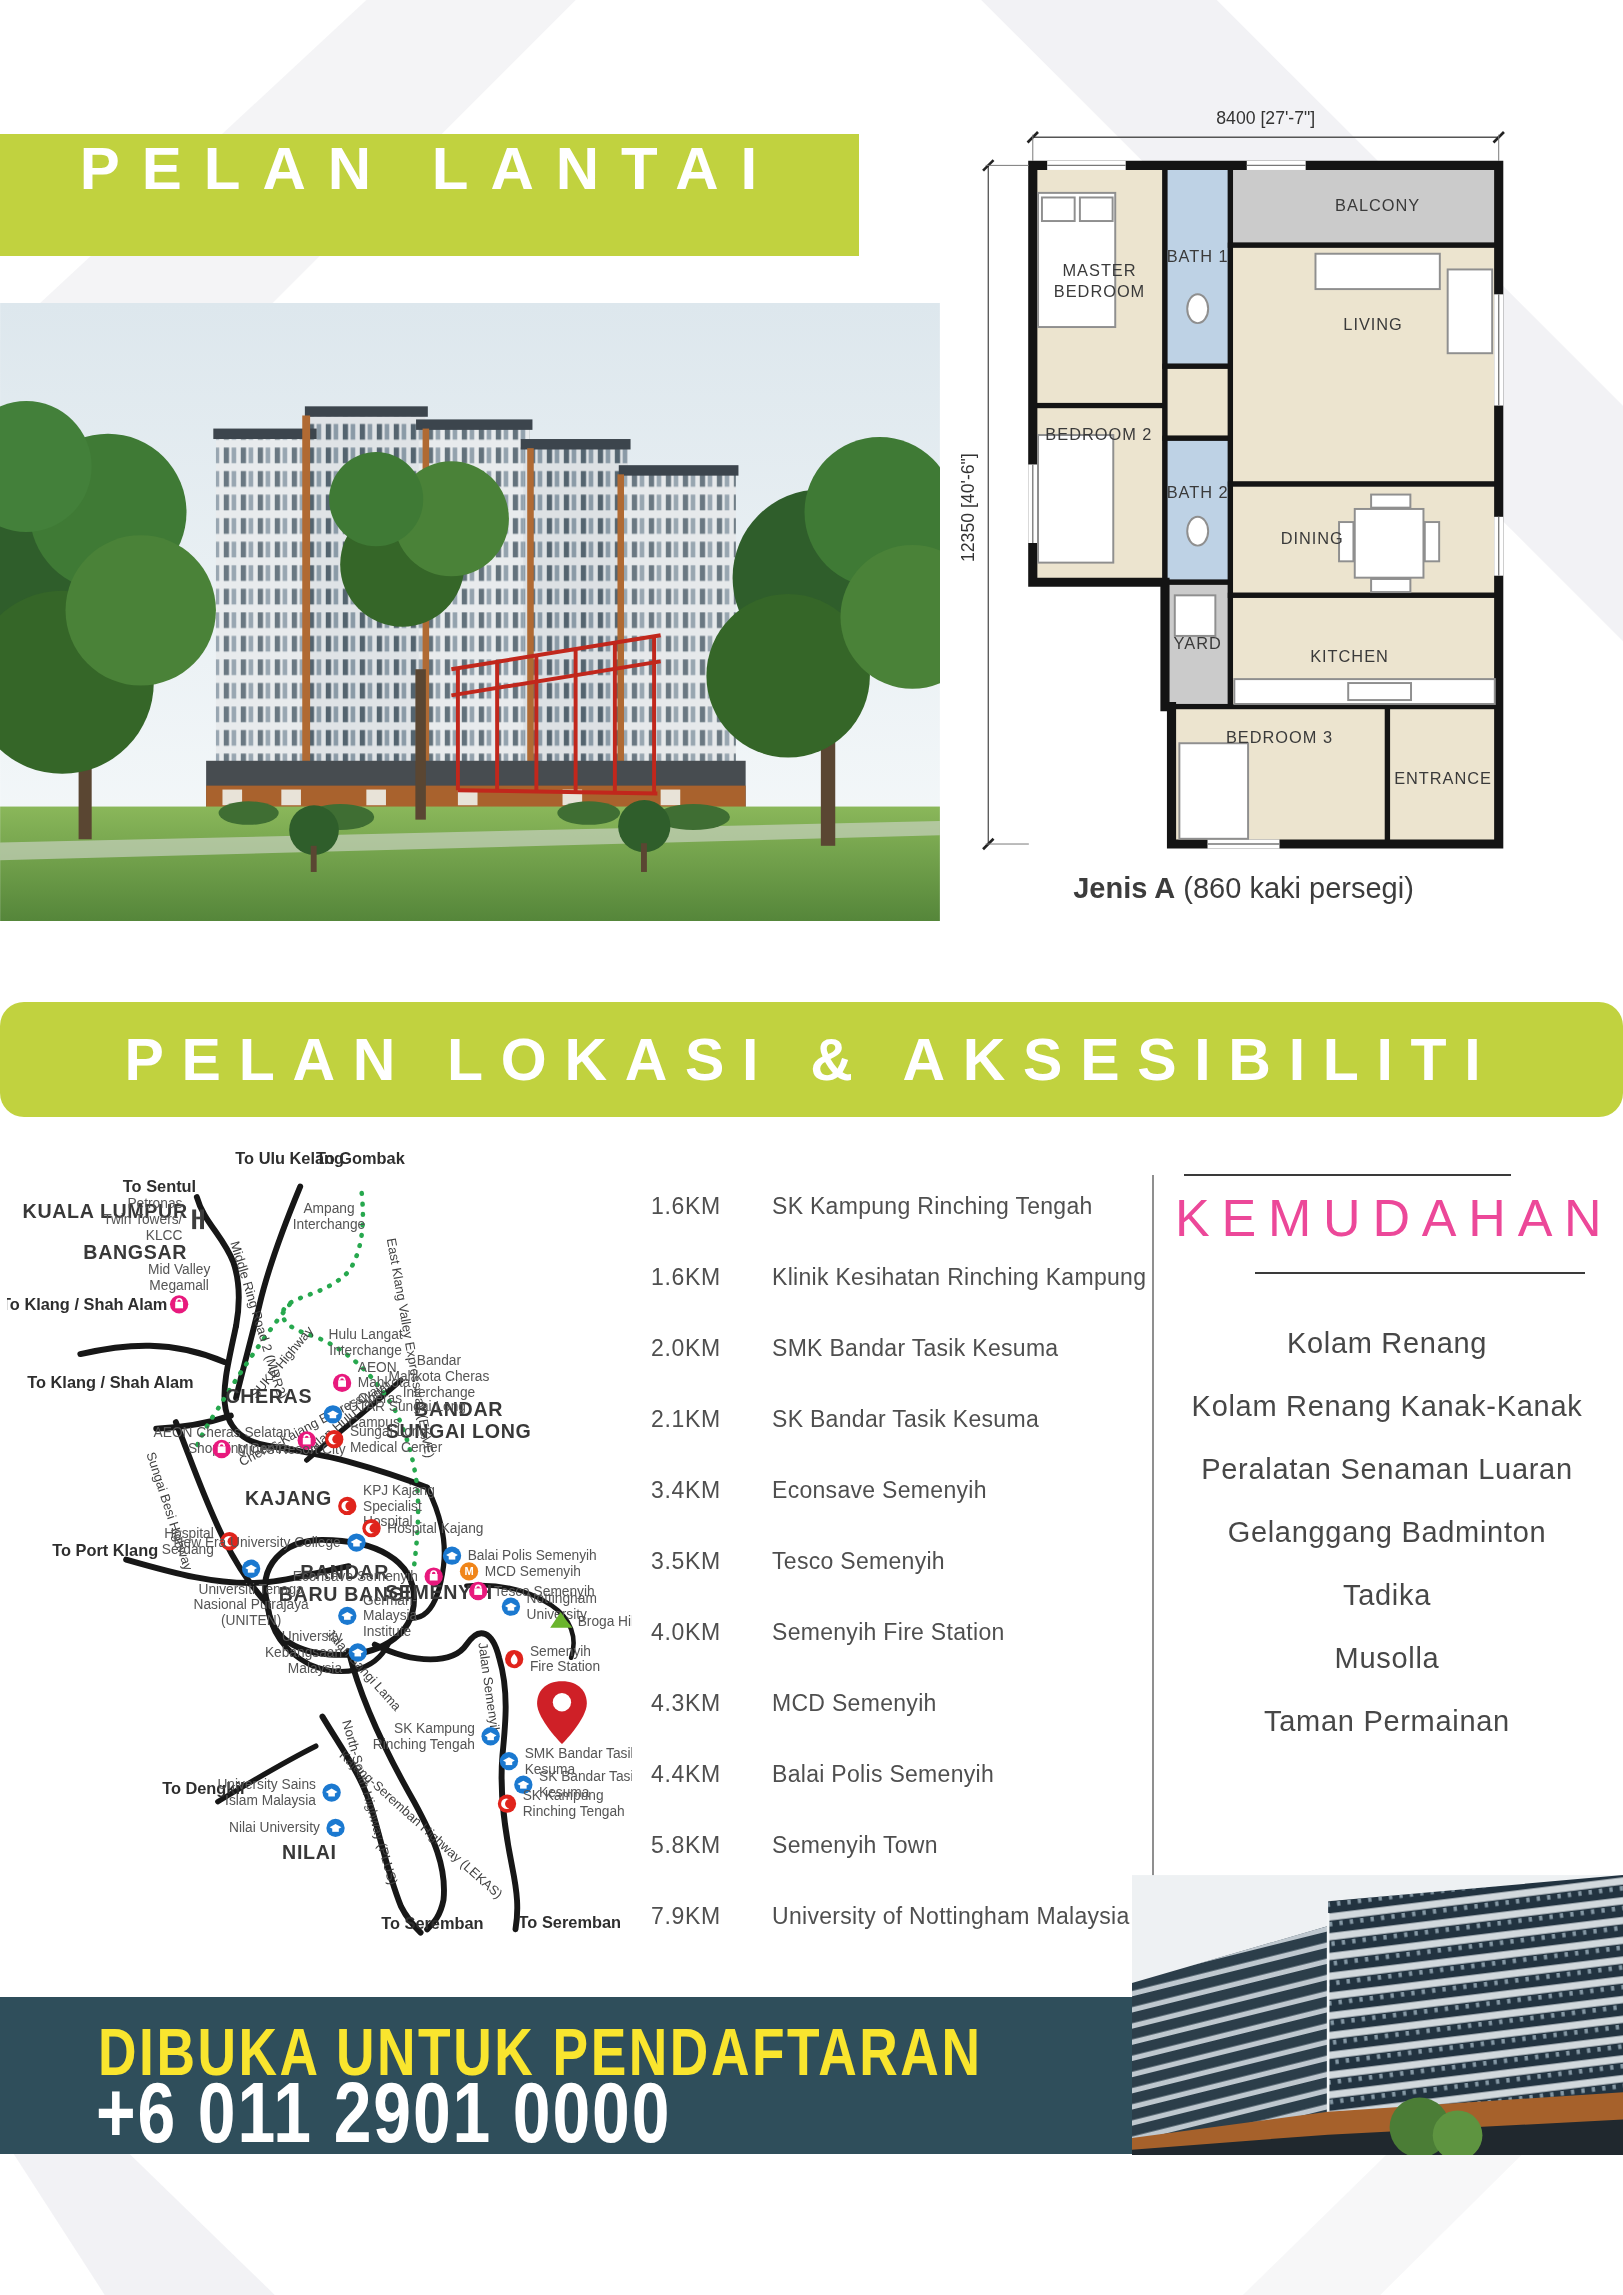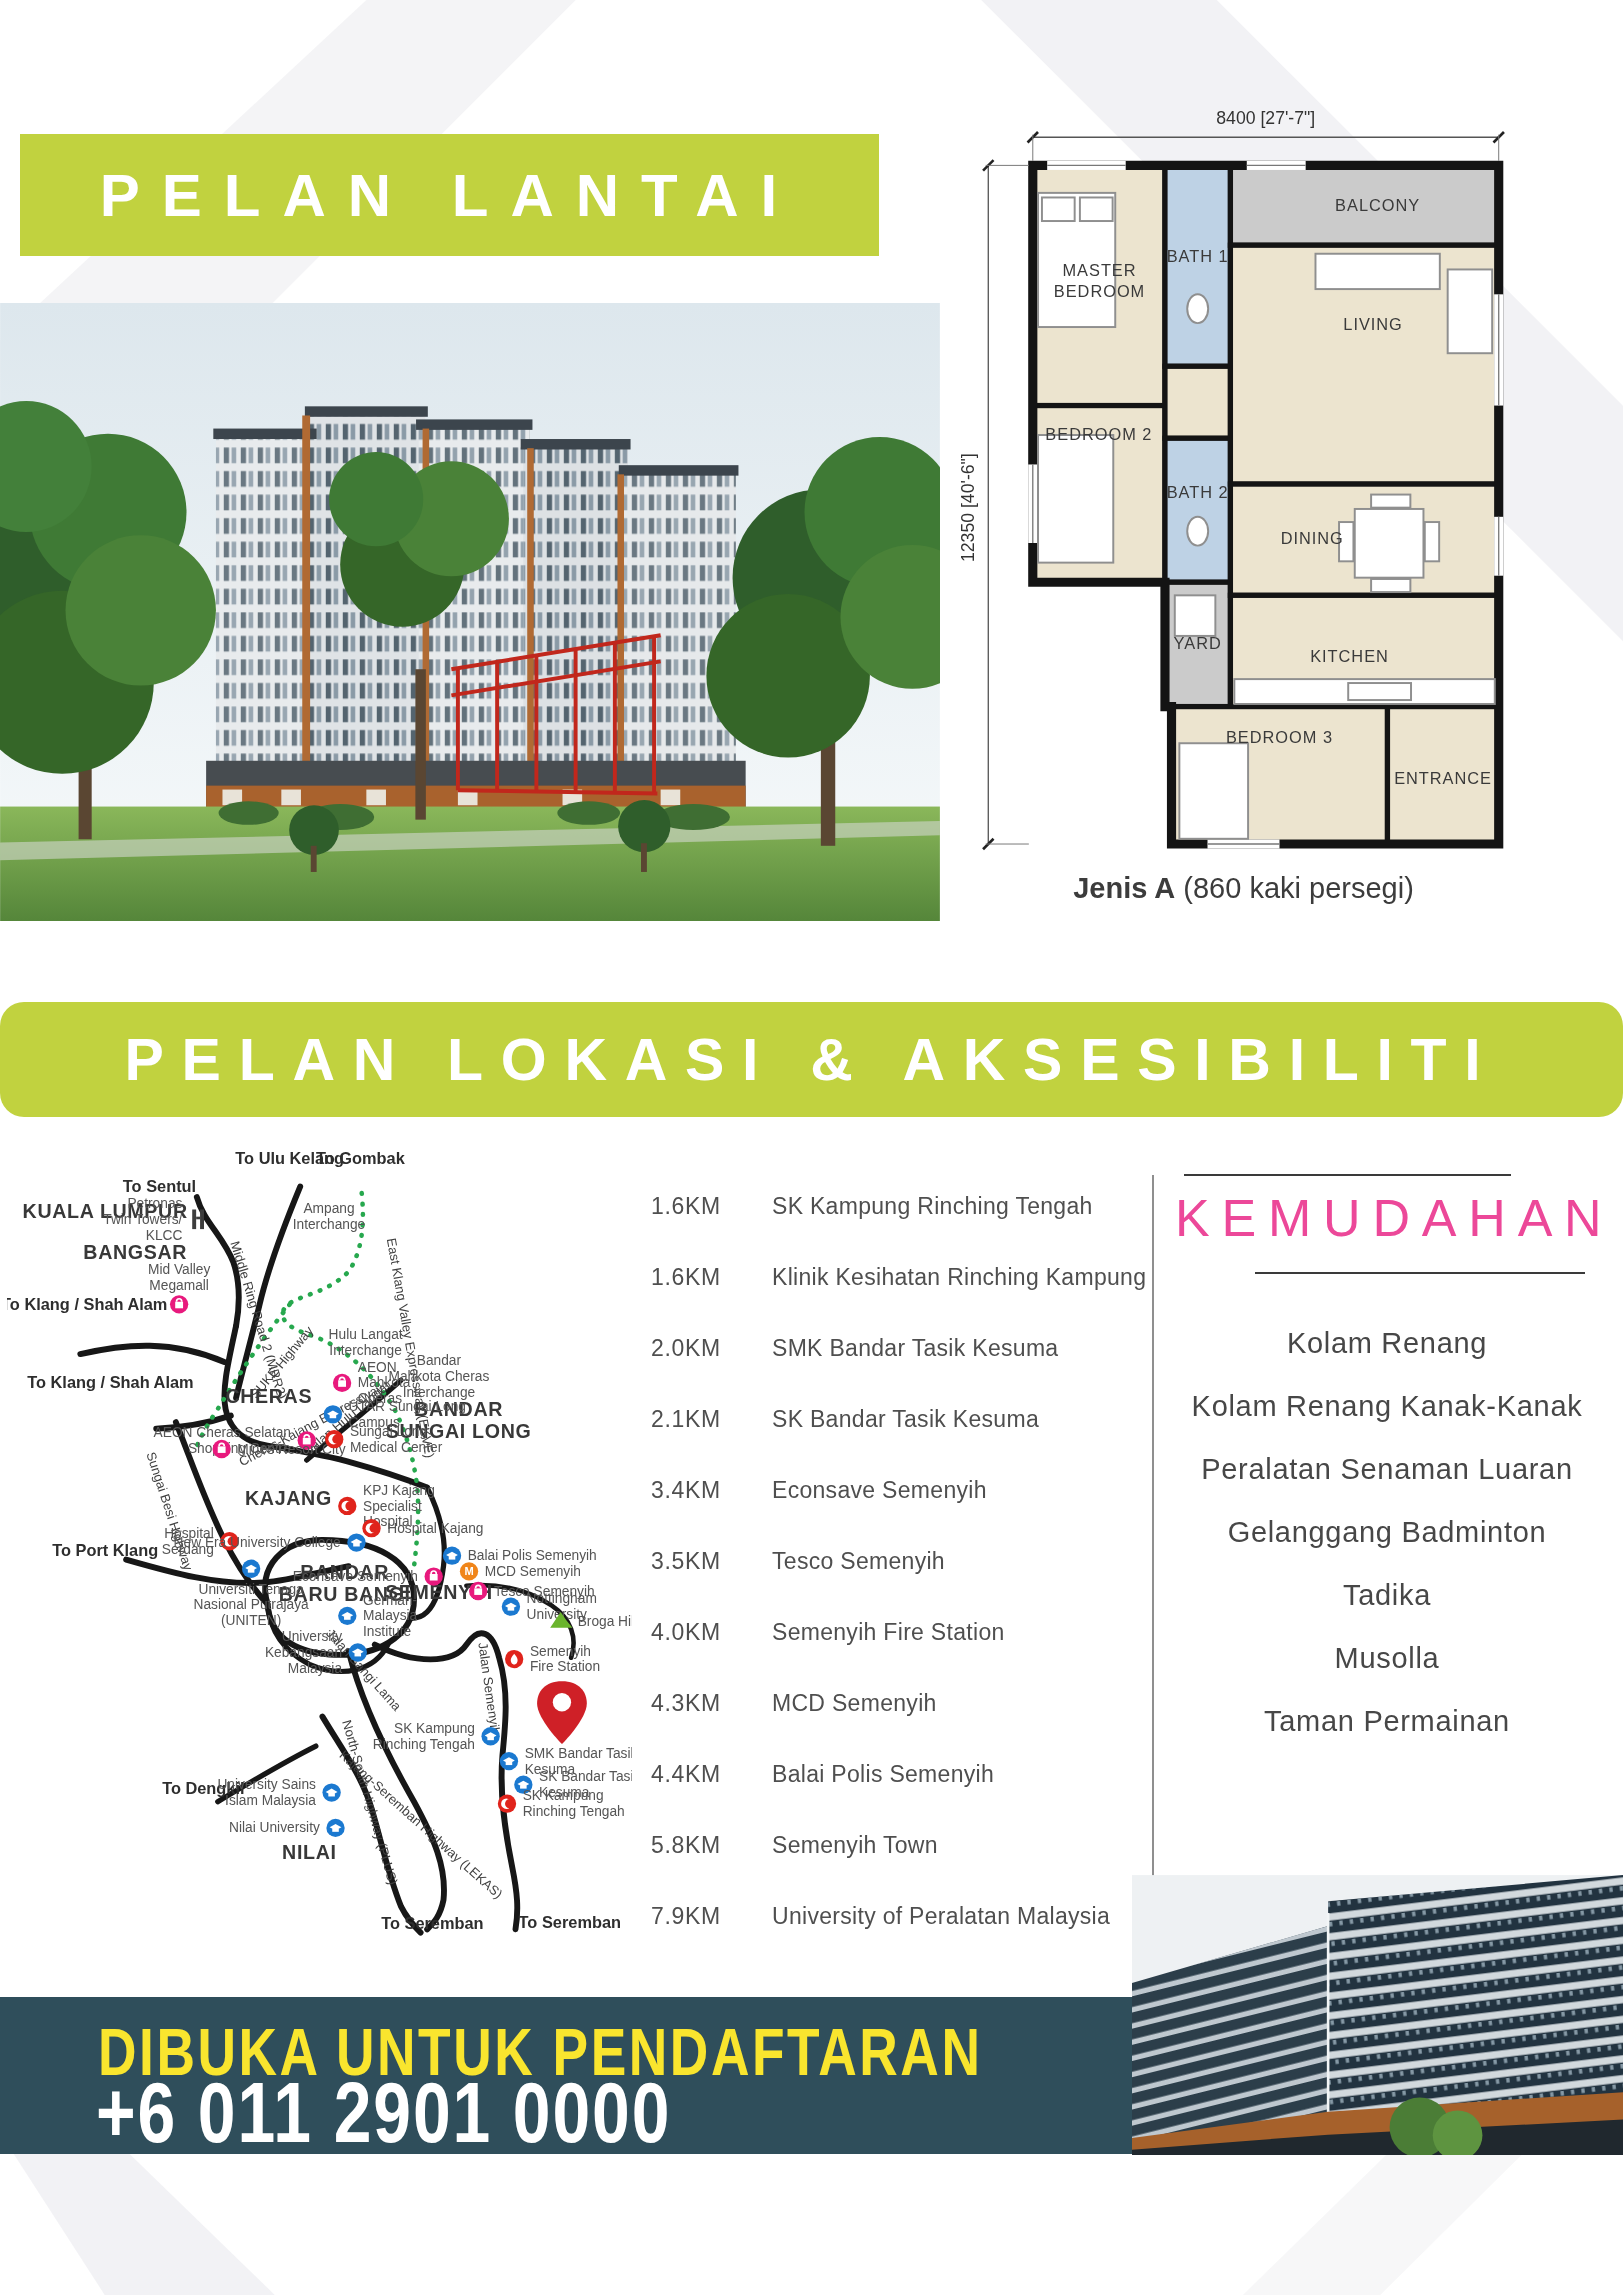--- a/index.html
+++ b/index.html
@@ -1,21 +1,21 @@
 <!DOCTYPE html>
 <html style="font-size:10.5px"><head>
 <meta charset="utf-8">
 <style>
   html,body{margin:0;padding:0;background:#ffffff;}
   .page{position:relative;width:1623px;height:2295px;background:#ffffff;overflow:hidden;
         font-family:"Liberation Sans",sans-serif;}
   .abs{position:absolute;}
   svg{display:block;font-family:"Liberation Sans",sans-serif;}
   
-  .band1{left:0;top:134px;width:859px;height:122px;display:flex;align-items:center;justify-content:center;margin-left:20px;}
+  .band1{left:0;top:134px;width:859px;height:122px;display:flex;justify-content:center;}
   .band2{left:0;top:1002px;width:1623px;height:115px;display:flex;align-items:center;justify-content:center;border-radius:24px;}
   .band-title{color:#ffffff;font-weight:bold;font-size:60px;letter-spacing:22px;white-space:nowrap;}
   .band2 .band-title{font-size:59px;letter-spacing:17.7px;}
   
   .fp-caption{left:949px;top:872px;width:589px;text-align:center;font-size:29px;color:#3c3c3c;}
   .fp-caption b{font-weight:bold;}
   
   .distances{left:651px;top:1171px;width:499px;}
   .d-row{height:71px;display:flex;align-items:center;}
   .d-km{width:121px;font-size:23px;color:#4f4f4f;letter-spacing:0.7px;}
@@ -492,21 +492,21 @@
       <div class="d-row">
         <span class="d-km">4.4KM</span>
         <span class="d-place">Balai Polis Semenyih</span>
       </div>
       <div class="d-row">
         <span class="d-km">5.8KM</span>
         <span class="d-place">Semenyih Town</span>
       </div>
       <div class="d-row">
         <span class="d-km">7.9KM</span>
-        <span class="d-place">University of Peralatan Malaysia</span>
+        <span class="d-place">University of Nottingham Malaysia</span>
       </div>
     </div>
 
   <div class="abs vdivider"></div>
 
   <div class="abs f-rule" style="left:1184px;top:1174px;width:327px;"></div>
   <div class="abs f-title">KEMUDAHAN</div>
   <div class="abs f-rule" style="left:1255px;top:1272px;width:330px;"></div>
   <div class="abs f-list" id="facilities">
       <div class="f-item">Kolam Renang</div>

